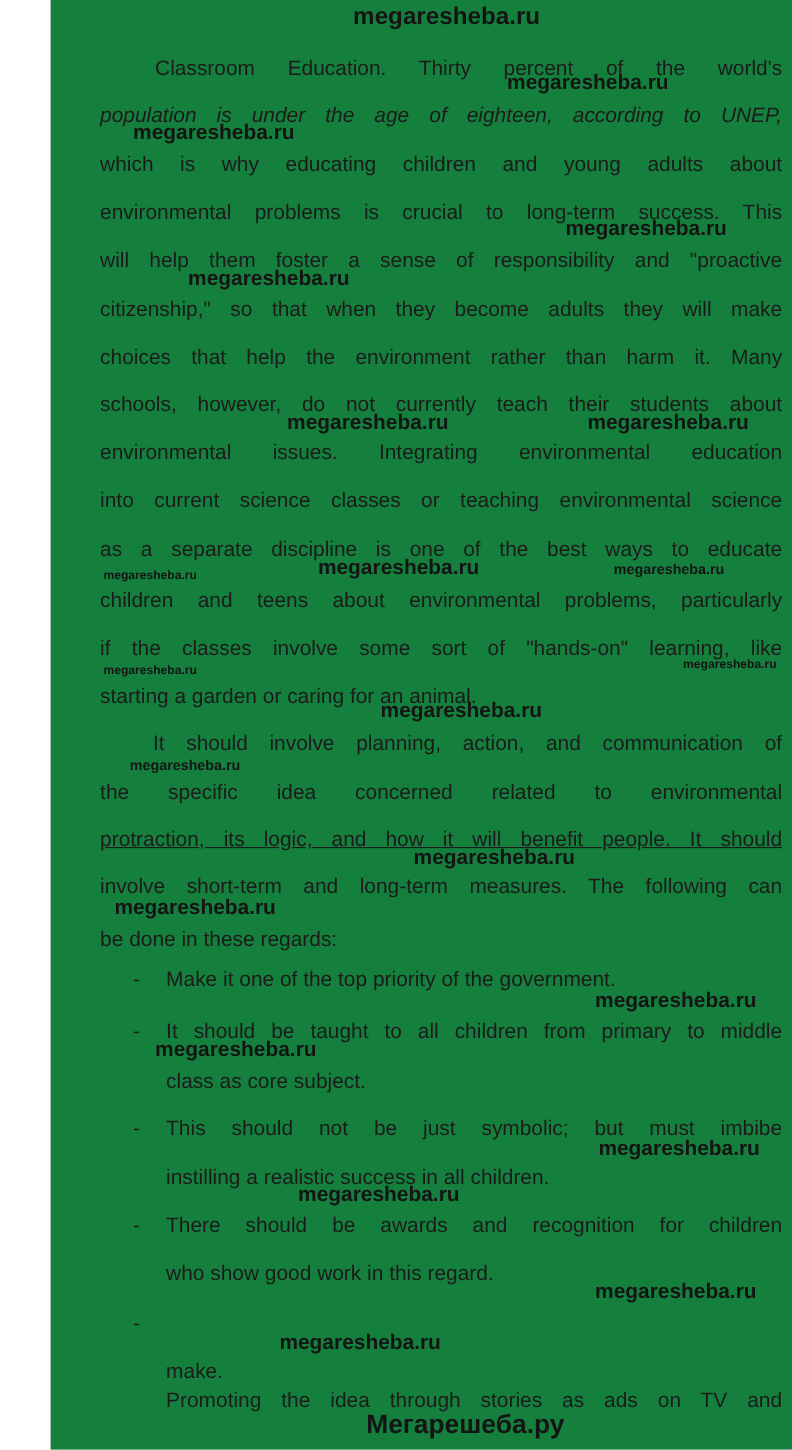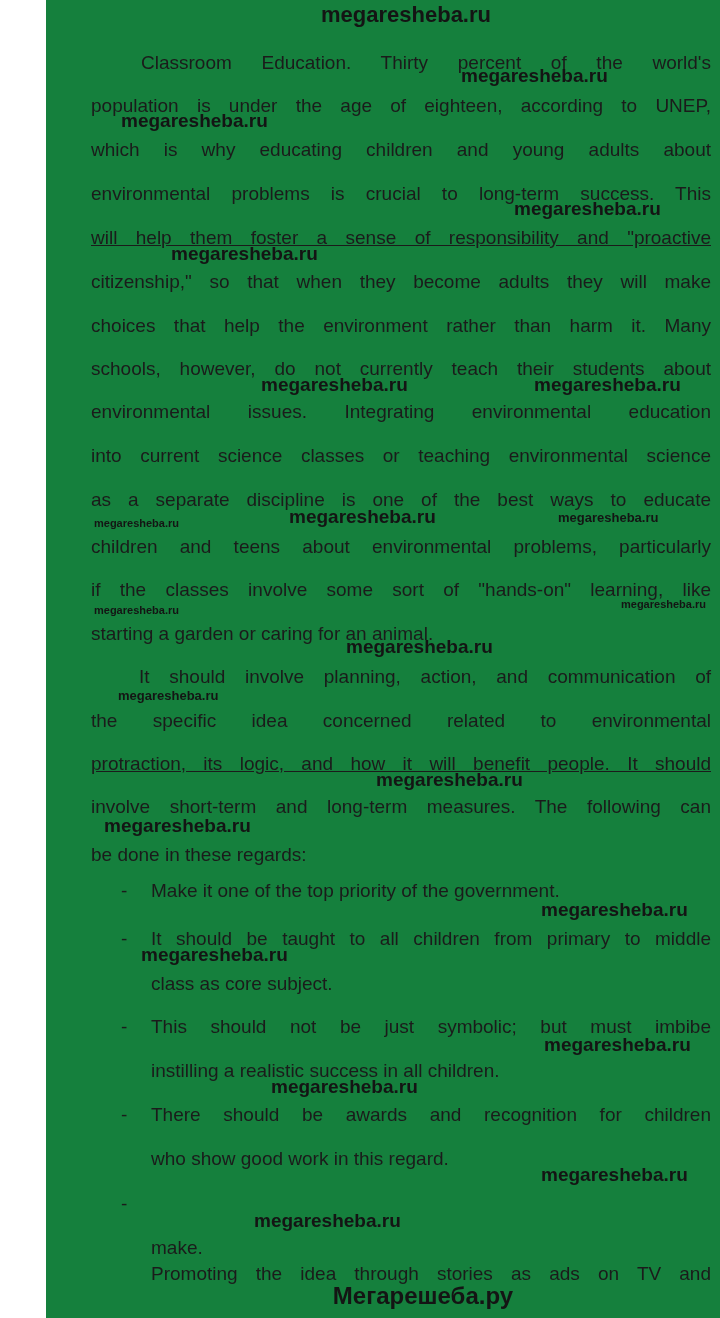--- a/index.html
+++ b/index.html
@@ -57,24 +57,24 @@
   }
 </style>
 </head>
 <body>
 
 <div id="page">
   <div id="header-watermark">megaresheba.ru</div>
 
   <div id="lines-container">
       <div class="line just" style="left: 45px; top: 50px; width: 620px; text-indent: 50px;">Classroom Education. Thirty percent of the world's</div>
-      <div class="line just" style="left: 45px; top: 93px; width: 620px;">population is under the age of eighteen, according to UNEP,</div>
+      <div class="line just" style="left: 45px; top: 93px; width: 620px; font-style: italic;">population is under the age of eighteen, according to UNEP,</div>
       <div class="line just" style="left: 45px; top: 137px; width: 620px;">which is why educating children and young adults about</div>
       <div class="line just" style="left: 45px; top: 181px; width: 620px;">environmental problems is crucial to long-term success. This</div>
-      <div class="line just" style="left: 45px; top: 225px; width: 620px; text-decoration: underline;">will help them foster a sense of responsibility and "proactive</div>
+      <div class="line just" style="left: 45px; top: 225px; width: 620px;">will help them foster a sense of responsibility and "proactive</div>
       <div class="line just" style="left: 45px; top: 269px; width: 620px;">citizenship," so that when they become adults they will make</div>
       <div class="line just" style="left: 45px; top: 313px; width: 620px;">choices that help the environment rather than harm it. Many</div>
       <div class="line just" style="left: 45px; top: 356px; width: 620px;">schools, however, do not currently teach their students about</div>
       <div class="line just" style="left: 45px; top: 399px; width: 620px;">environmental issues. Integrating environmental education</div>
       <div class="line just" style="left: 45px; top: 443px; width: 620px;">into current science classes or teaching environmental science</div>
       <div class="line just" style="left: 45px; top: 487px; width: 620px;">as a separate discipline is one of the best ways to educate</div>
       <div class="line just" style="left: 45px; top: 534px; width: 620px;">children and teens about environmental problems, particularly</div>
       <div class="line just" style="left: 45px; top: 577px; width: 620px;">if the classes involve some sort of "hands-on" learning, like</div>
       <div class="line left" style="left: 45px; top: 621px; width: 620px;">starting a garden or caring for an animal.</div>
       <div class="line just" style="left: 45px; top: 664px; width: 620px; text-indent: 48px;">It should involve planning, action, and communication of</div>

